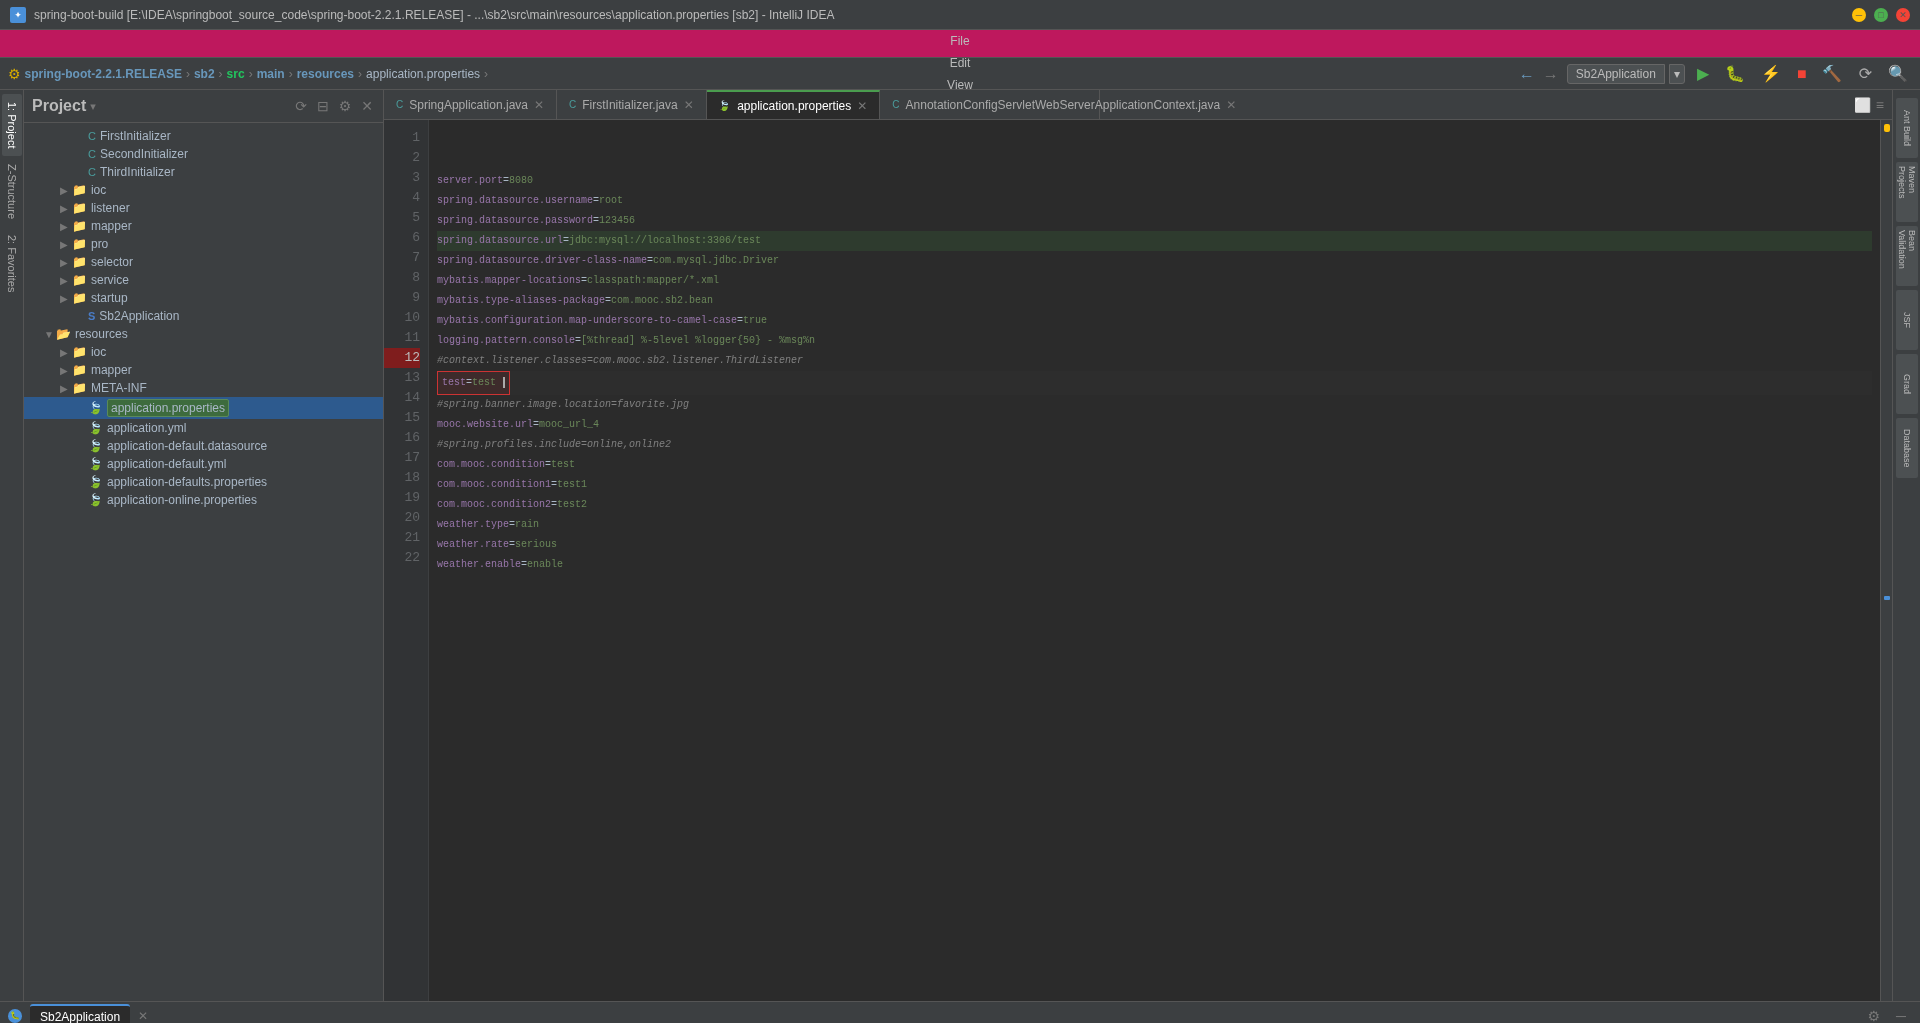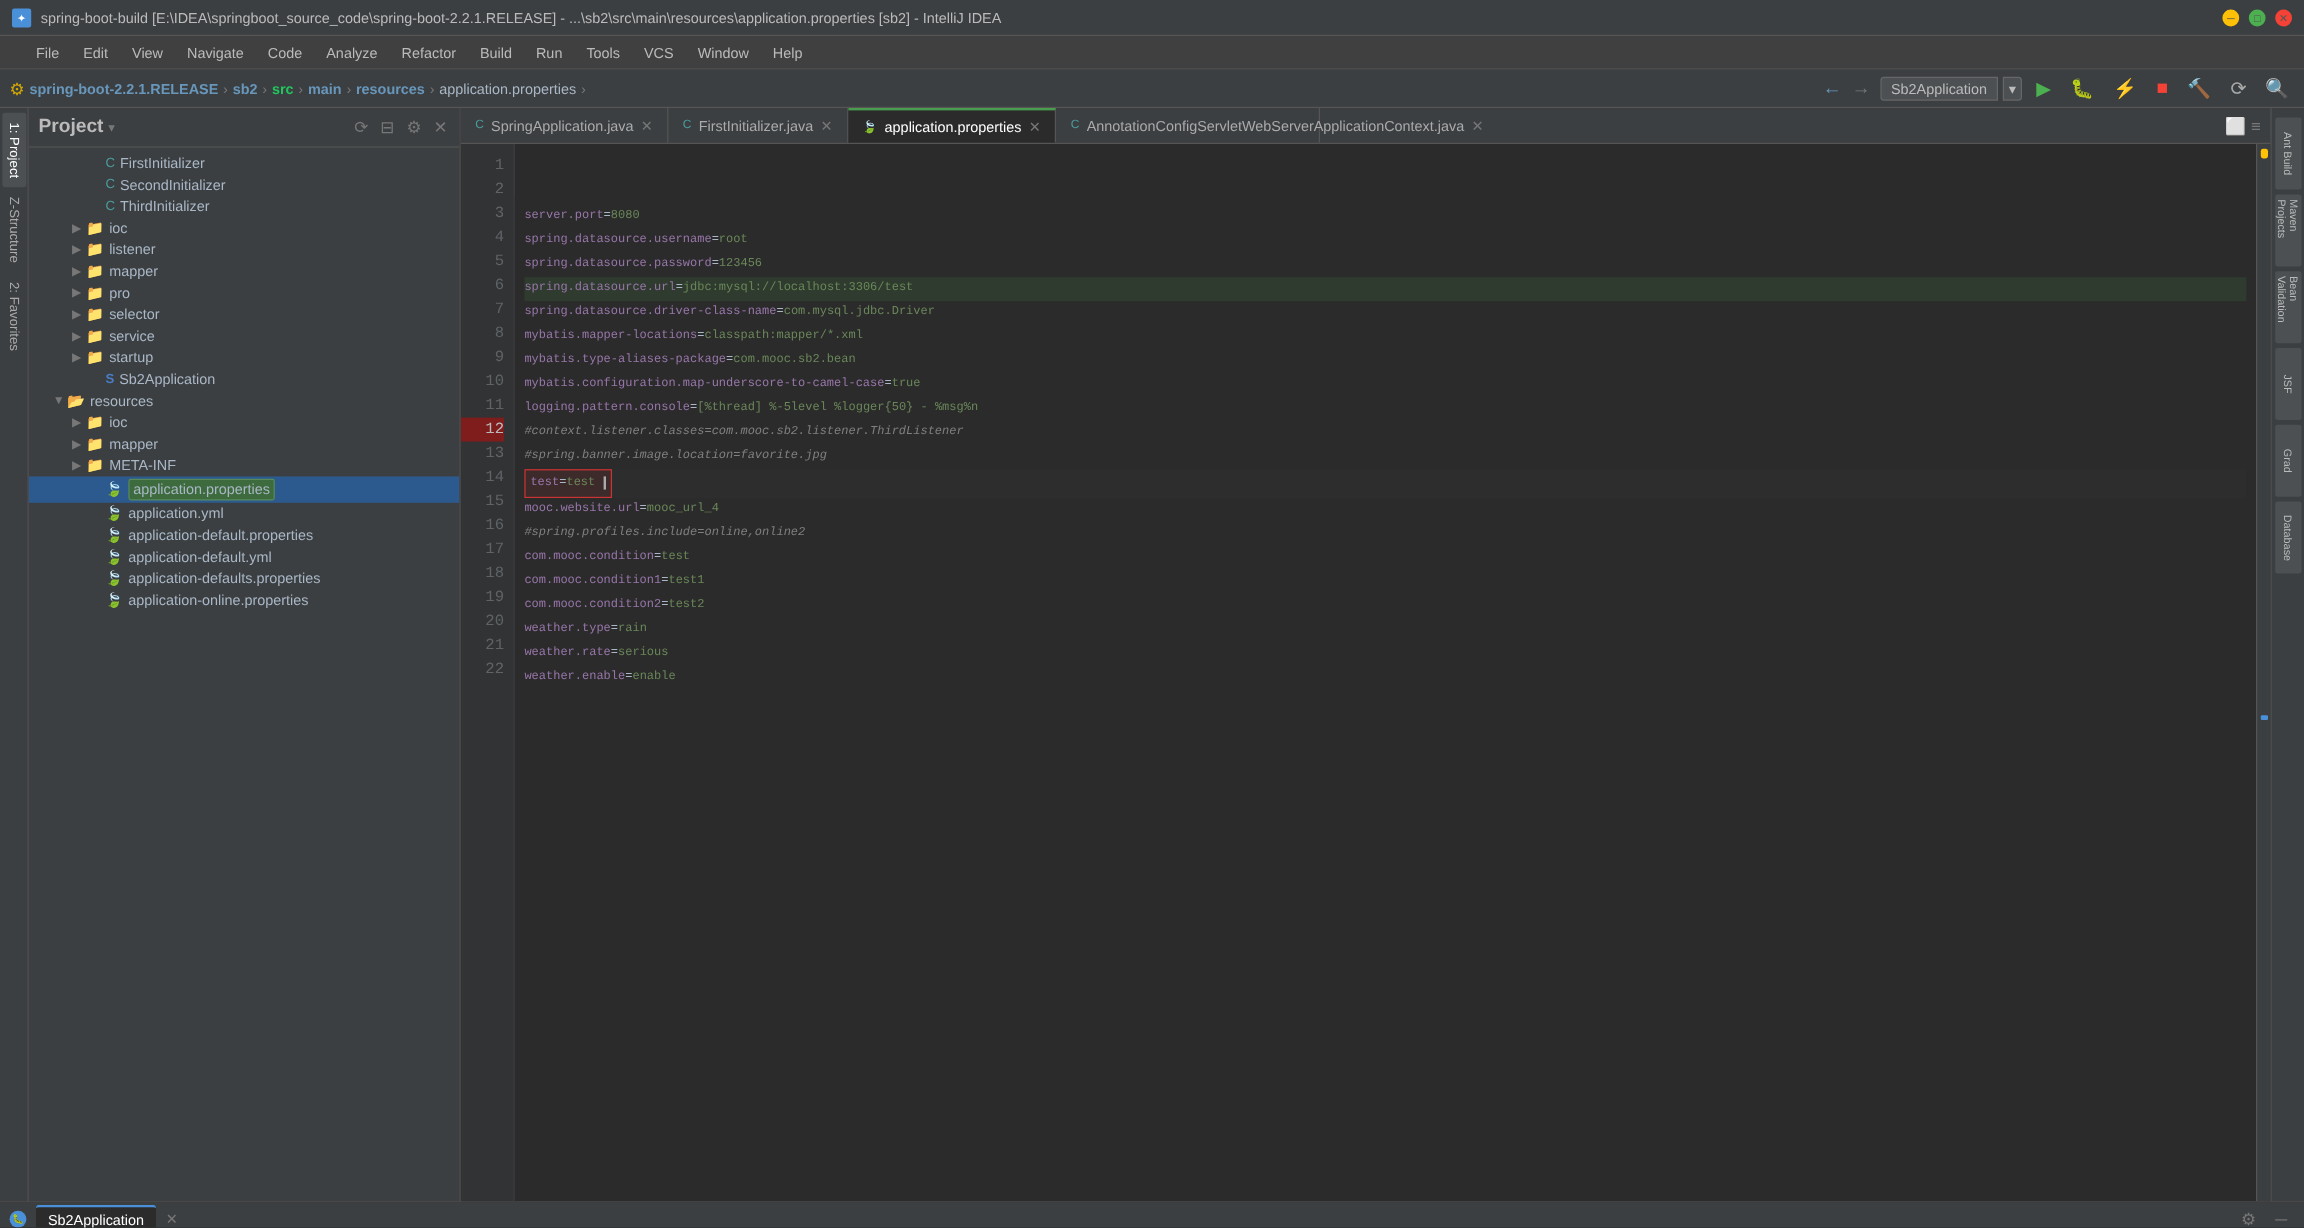--- a/index.html
+++ b/index.html
@@ -9,21 +9,21 @@
     #titlebar { background: #3c3f41; height: 30px; display: flex; align-items: center; padding: 0 10px; border-bottom: 1px solid #555; color: #bbb; font-size: 12px; }
     #titlebar .title-icon { width: 16px; height: 16px; background: #4a90d9; border-radius: 2px; margin-right: 8px; display: inline-flex; align-items: center; justify-content: center; font-size: 9px; color: white; flex-shrink: 0; }
     #titlebar .title-text { flex: 1; font-size: 12px; color: #bbb; }
     #titlebar .win-controls { display: flex; gap: 8px; }
     #titlebar .win-btn { width: 14px; height: 14px; border-radius: 50%; cursor: pointer; display: flex; align-items: center; justify-content: center; font-size: 9px; color: #555; }
     .win-btn.minimize { background: #ffc107; }
     .win-btn.maximize { background: #4caf50; }
     .win-btn.close { background: #f44336; }
     
     
-    #menubar { background: #404040; height: 28px; display: flex; align-items: center; padding: 0 20px; border-bottom: 1px solid #555; }
+    #menubar { background: #be185d; height: 28px; display: flex; align-items: center; padding: 0 0; border-bottom: 1px solid #555; flex-direction: column; }
     .menu-item { padding: 4px 10px; color: #bbb; cursor: pointer; font-size: 12px; border-radius: 3px; }
     
     
     #main { display: flex; height: calc(1023px - 30px - 28px - 30px - 24px); }
     
     
     #sidebar { width: 360px; background: #3c3f41; border-right: 1px solid #555; display: flex; flex-direction: column; overflow: hidden; }
     #sidebar-header { background: #3c3f41; padding: 6px 8px; display: flex; align-items: center; justify-content: space-between; border-bottom: 1px solid #555; }
     #sidebar-header .panel-title { font-size: 16px; color: #bbb; font-weight: bold; }
     .sidebar-icons { display: flex; gap: 6px; align-items: center; }
@@ -256,21 +256,21 @@
         <span style="background:#3d6b3d;border:1px solid #5a8a5a;padding:1px 3px;border-radius:2px;">application.properties</span>
       </div>
       <div class="tree-item tree-indent-3">
         <span class="tree-arrow"></span>
         <span style="color:#4a9c4e;margin-right:4px;">🍃</span>
         <span>application.yml</span>
       </div>
       <div class="tree-item tree-indent-3">
         <span class="tree-arrow"></span>
         <span style="color:#4a9c4e;margin-right:4px;">🍃</span>
-        <span>application-default.properties</span>
+        <span>application-default.datasource</span>
       </div>
       <div class="tree-item tree-indent-3">
         <span class="tree-arrow"></span>
         <span style="color:#4a9c4e;margin-right:4px;">🍃</span>
         <span>application-default.yml</span>
       </div>
       <div class="tree-item tree-indent-3">
         <span class="tree-arrow"></span>
         <span style="color:#4a9c4e;margin-right:4px;">🍃</span>
         <span>application-defaults.properties</span>
@@ -392,28 +392,28 @@
           <span class="prop-key">logging.pattern.console</span>
             <span class="prop-plain">=</span>
             <span class="prop-val">[%thread] %-5level %logger{50} - %msg%n</span>
         </div>
 
 
         <div class="code-line">
           <span class="prop-comment">#context.listener.classes=com.mooc.sb2.listener.ThirdListener</span>
         </div>
 
-        <div class="code-line">
-          <span class="prop-comment">#spring.banner.image.location=favorite.jpg</span>
-        </div>
-
         <div class="code-line active-line" style="background:#2d2d2d;">
           <span style="display:inline-block;border:1.5px solid #cc3333;padding:1px 4px;background:#3d2b2b;">
             <span class="prop-key">test</span><span class="prop-plain">=</span><span class="prop-val">test</span><span style="border-right:2px solid #aaa;margin-left:1px;">&nbsp;</span>
           </span>
+        </div>
+
+        <div class="code-line">
+          <span class="prop-comment">#spring.banner.image.location=favorite.jpg</span>
         </div>
 
         <div class="code-line">
           <span class="prop-key">mooc.website.url</span>
             <span class="prop-plain">=</span>
             <span class="prop-val">mooc_url_4</span>
         </div>
 
         <div class="code-line">
           <span class="prop-comment">#spring.profiles.include=online,online2</span>

